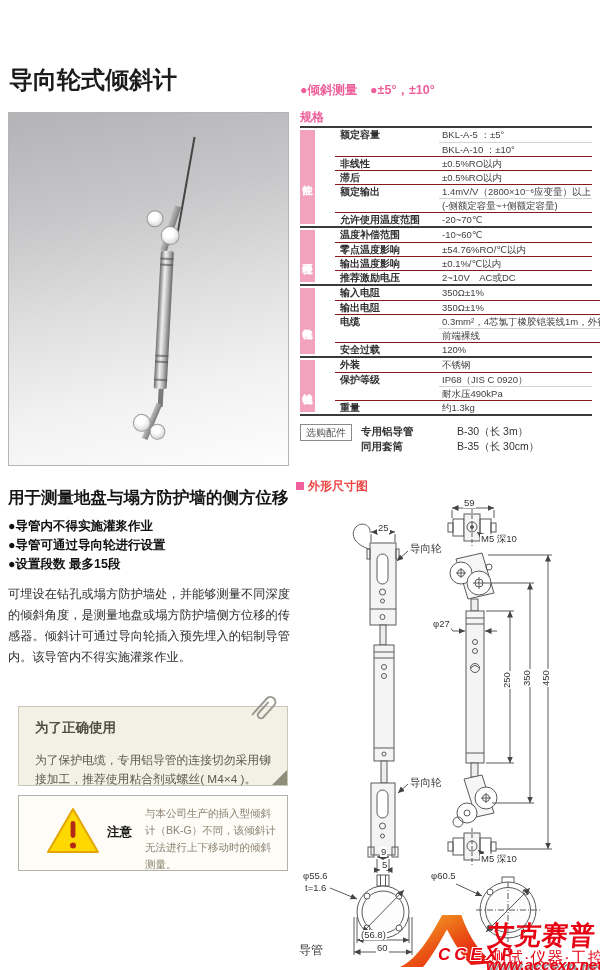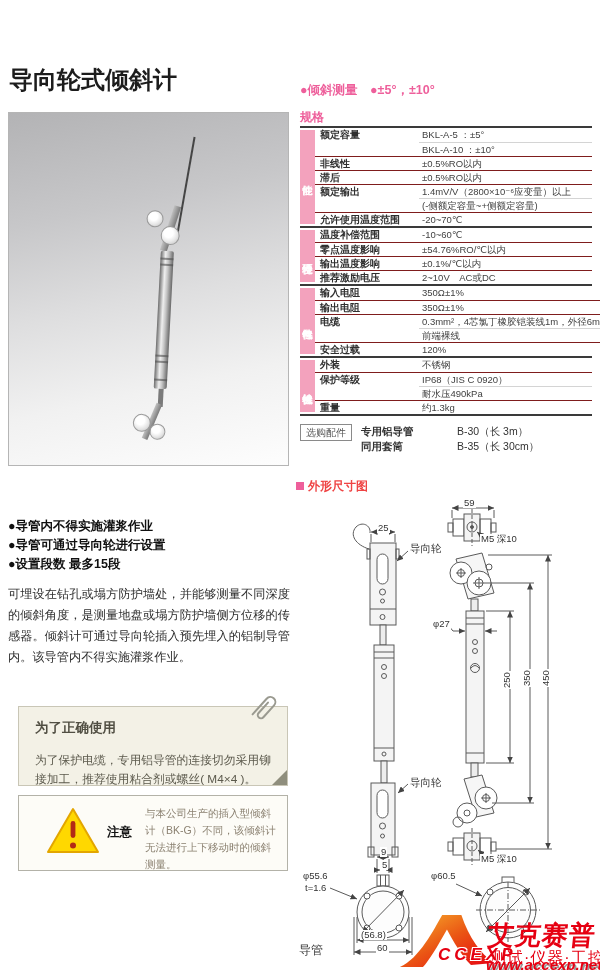--- a/index.html
+++ b/index.html
@@ -28,21 +28,21 @@
             background:linear-gradient(90deg,#6d6d6d,#efefef 38%,#c4c4c4 62%,#686868 100%);}
   .dev-body .b{position:absolute;left:0;width:100%;height:2px;background:#4f4f4f;opacity:.6;}
   .dev-conn{position:absolute;left:27px;top:256px;width:5px;height:18px;background:#7a7a7a;}
   .dev-bktB{position:absolute;left:0px;top:270px;width:46px;height:40px;}
   .dev-bktB .plate{left:19px;top:0px;width:6px;height:38px;transform:rotate(20deg);}
   .dev-bktB .wC{left:3px;top:12px;width:16px;height:16px;}
   .dev-bktB .wD{left:20px;top:21px;width:14px;height:14px;}
   
   .spec-title{position:absolute;left:300px;top:109px;font-size:12px;font-weight:bold;color:#ee5f9b;}
   .spec-table{position:absolute;left:300px;top:126px;width:292px;border-bottom:2px solid #3a3a3a;}
-  .spec-group{display:flex;border-top:2px solid #3a3a3a;}
+  .spec-group{display:flex;border-top:2px solid #3a3a3a;gap:20px;}
   .cat{width:15px;display:flex;}
   .cat-inner{flex:1;margin:2px 0;background:#f3a2bd;color:#fff;font-weight:bold;font-size:10px;
              writing-mode:vertical-rl;text-orientation:upright;display:flex;align-items:center;
              justify-content:center;line-height:15px;}
   .rows{flex:1;display:flex;flex-direction:column;}
   .spec-row{display:flex;height:14px;}
   .cell{box-sizing:border-box;line-height:13px;font-size:10px;}
   .spec-row:not(:first-child) .cell{border-top:1px solid #7f1d1d;}
   .spec-row.cont .lbl{border-top:none;}
   .spec-row.cont .val{border-top-color:#d4d4d4;}
@@ -247,20 +247,21 @@
           <span class="acc-name">专用铝导管</span>
           <span class="acc-val">B-30（长 3m）</span>
         </div>
         <div class="acc-row">
           <span class="acc-name">同用套筒</span>
           <span class="acc-val">B-35（长 30cm）</span>
         </div>
       </div>
   </div>
 
+  <div class="intro-heading">用于测量地盘与塌方防护墙的侧方位移</div>
   <div class="bullets" id="bullets">
       <div class="bullet">●导管内不得实施灌浆作业</div>
       <div class="bullet">●导管可通过导向轮进行设置</div>
       <div class="bullet">●设置段数 最多15段</div>
     </div>
   <div class="intro-body">可埋设在钻孔或塌方防护墙处，并能够测量不同深度的倾斜角度，是测量地盘或塌方防护墙侧方位移的传感器。倾斜计可通过导向轮插入预先埋入的铝制导管内。该导管内不得实施灌浆作业。</div>
 
   <div class="note">
     <svg class="clip" width="24" height="30" viewBox="0 0 24 30">
       <path d="M7,28 L7,7 a5,5 0 0 1 10,0 L17,23 a3.2,3.2 0 0 1 -6.4,0 L10.6,9" stroke="#9a9a90" stroke-width="2" fill="none" stroke-linecap="round"></path>

